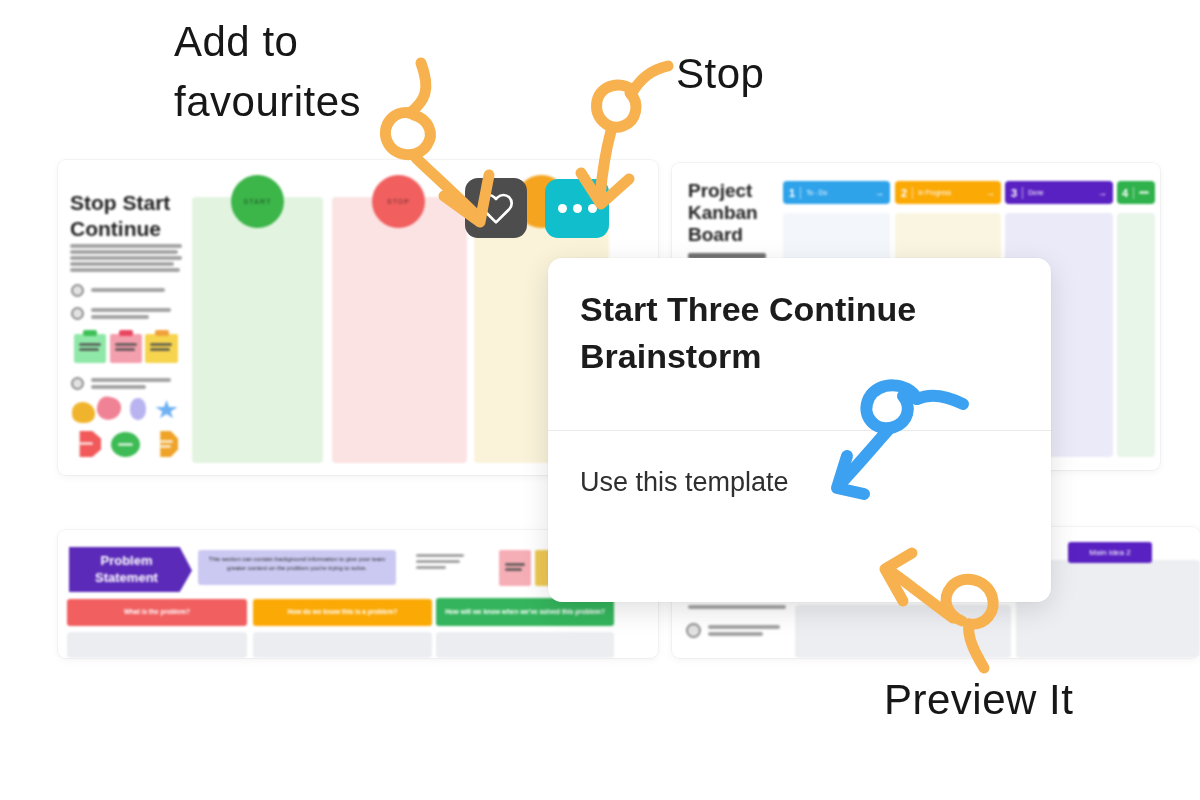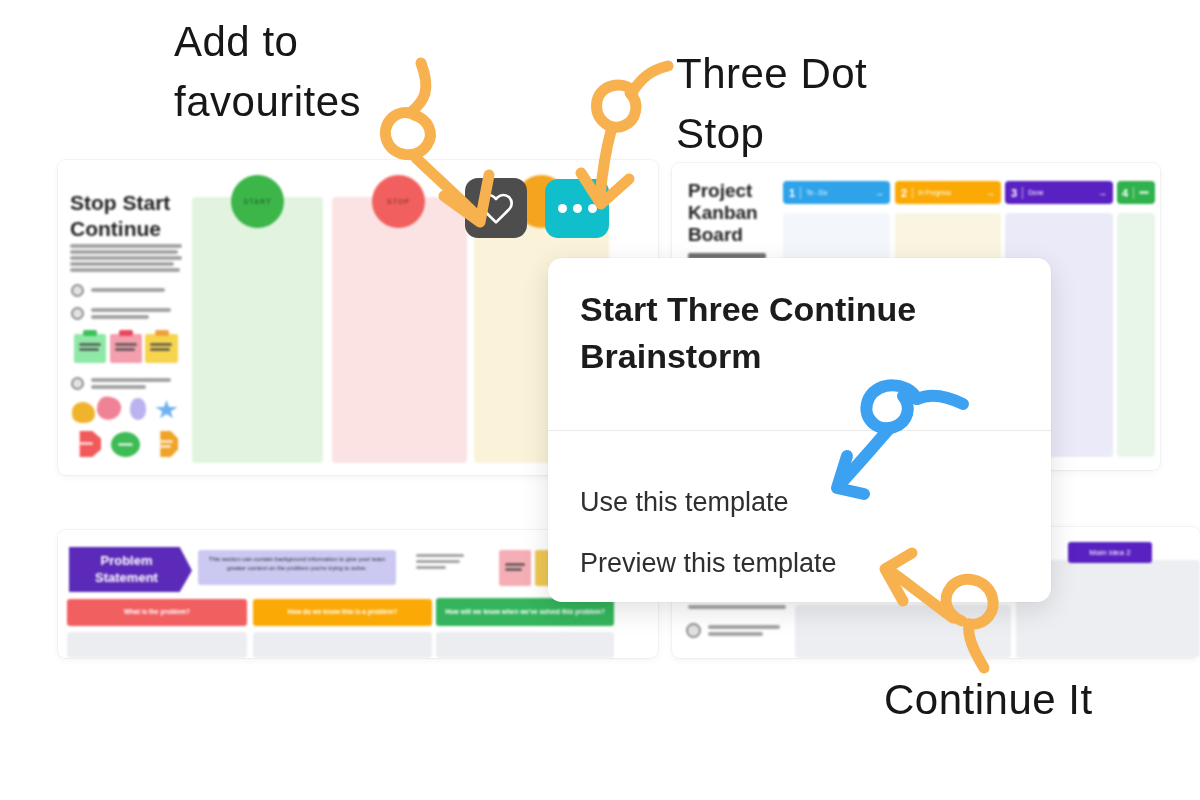--- a/index.html
+++ b/index.html
@@ -200,22 +200,21 @@
     <span style="display:flex;gap:6px;">
       <span style="width:9px;height:9px;border-radius:50%;background:#fff;"></span>
       <span style="width:9px;height:9px;border-radius:50%;background:#fff;"></span>
       <span style="width:9px;height:9px;border-radius:50%;background:#fff;"></span>
     </span>
   </button>
 
   <div id="popup">
     <div id="popup-title">Start Three Continue Brainstorm</div>
     <div id="popup-divider"></div>
-    <div class="menu-item" style="top:216px;">Use this template</div>
-    <div class="menu-item" style="top:277px;">Preview this template</div>
+    <div class="menu-item" style="top:196px;">Use this template</div>
   </div>
 
   <svg class="arrows" width="1200" height="800" viewBox="0 0 1200 800">
 
     <g stroke="#f7b14e" stroke-width="11" fill="none" stroke-linecap="round" stroke-linejoin="round">
       <path d="M421 63 C431 90 425 101 410 113"></path>
       <path d="M410 113 C393 110 381 126 387 141 C394 158 418 159 427 145 C435 133 428 119 414 115"></path>
       <path d="M416 158 C437 178 459 198 477 216"></path>
       <path d="M444 196 L480 222 L489 175"></path>
     </g>
@@ -240,18 +239,17 @@
       <path d="M953 618 C932 603 910 585 893 573"></path>
       <path d="M912 553 L885 569 L903 601"></path>
     </g>
   </svg>
 
   <div class="annot" style="left:174px;top:12px;">
     <div>Add to</div>
     <div>favourites</div>
   </div>
   <div class="annot" style="left:676px;top:44px;">
-    <div>Three Dot</div>
     <div>Stop</div>
   </div>
-  <div class="annot" style="left:884px;top:670px;">Continue It</div>
+  <div class="annot" style="left:884px;top:670px;">Preview It</div>
 
 </div>
 
 </body></html>

